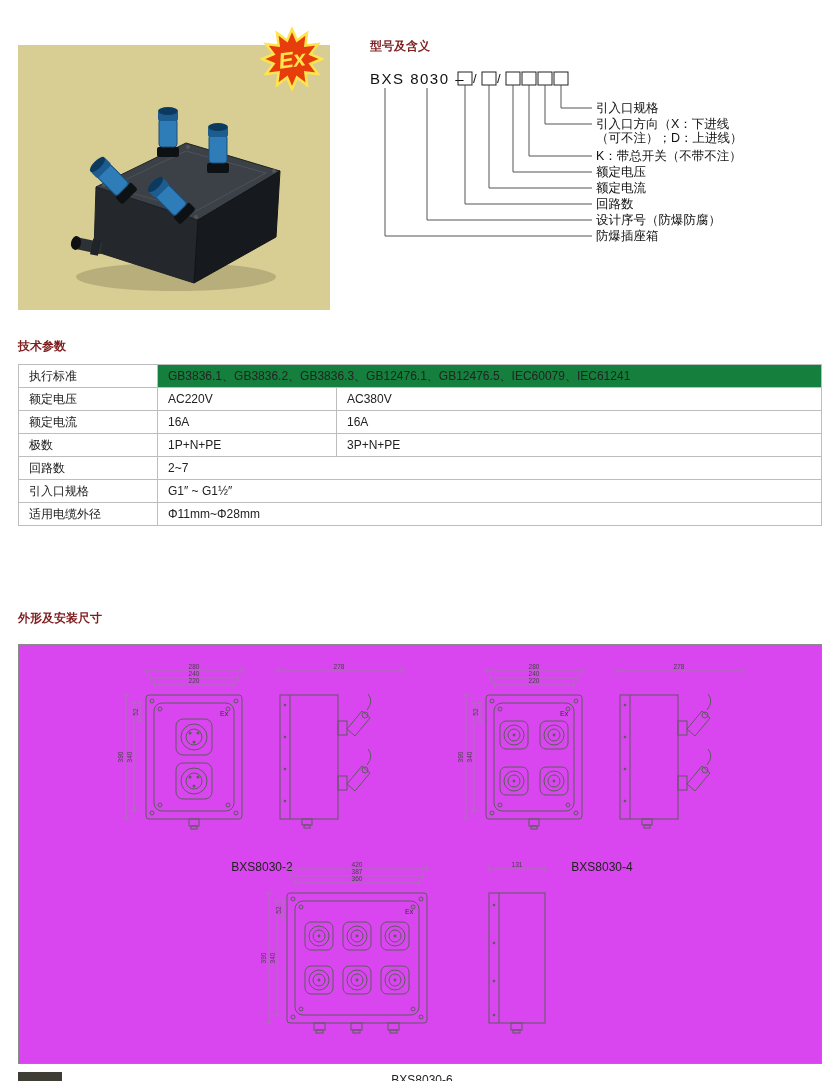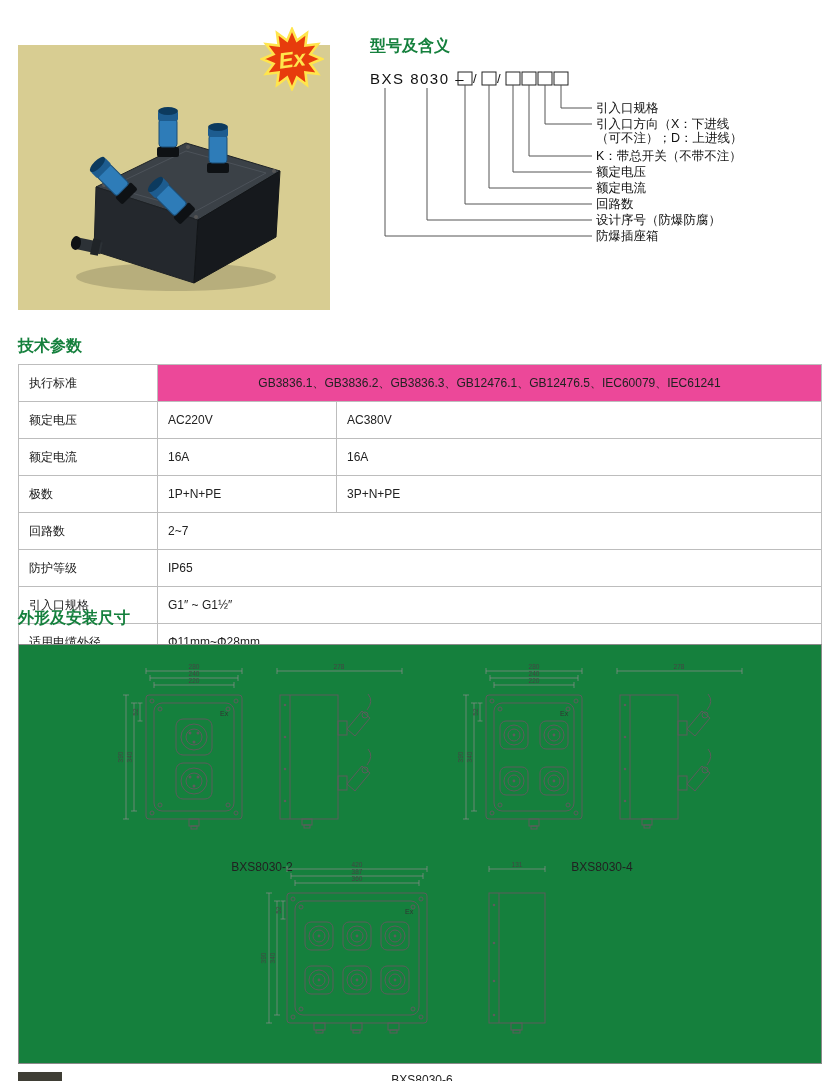--- a/index.html
+++ b/index.html
@@ -1,47 +1,47 @@
 <!DOCTYPE html>
 <html><head>
 <meta charset="utf-8">
 <style>
   html,body{margin:0;padding:0;background:#fff;}
   .page{position:relative;width:840px;height:1081px;background:#ffffff;
         font-family:"Liberation Sans",sans-serif;overflow:hidden;color:#222;}
 
   
-  .sec-title{color:#15803d;font-size:16px;font-weight:bold;margin:0;line-height:20px;}
+  .sec-title{color:#7f1d1d;font-size:12px;font-weight:bold;margin:0;line-height:20px;}
   .tech-title{position:absolute;left:18px;top:336px;}
   .dim-title{position:absolute;left:18px;top:608px;}
 
   
   .photo{position:absolute;left:18px;top:45px;width:312px;height:265px;background:#d8cd92;}
   .photo svg.product{display:block;}
   .ex-badge{position:absolute;top:-18px;right:6px;width:64px;height:64px;}
   .ex-badge text{font-size:22px;font-style:italic;font-weight:bold;fill:#ffe54d;}
 
   
   .model-section{position:absolute;left:370px;top:36px;width:462px;}
   .model-diagram{display:block;margin-top:8px;}
   .model-diagram .code{font-size:15px;letter-spacing:1.5px;fill:#111;}
   .model-diagram .slash{font-size:13px;fill:#111;}
   .model-diagram .mbox{fill:none;stroke:#222;stroke-width:1;}
   .model-diagram .mline{stroke:#555;stroke-width:1;fill:none;}
   .model-diagram .mlabel{font-size:12.5px;fill:#111;}
 
   
   .tech-table{position:absolute;left:18px;top:364px;width:804px;border-collapse:collapse;}
-  .tech-table td{border:1px solid #bdbdbd;height:20px;padding:8px 10px;font-size:12px;color:#222;}
+  .tech-table td{border:1px solid #bdbdbd;height:20px;padding:1px 10px;font-size:12px;color:#222;}
   .tech-table td.lbl{width:118px;}
   .tech-table td.v1{width:158px;}
-  .tech-table td.hl{background:#ec4899;text-align:center;}
+  .tech-table td.hl{background:#15803d;}
 
   
-  .panel{position:absolute;left:18px;top:644px;width:802px;height:418px;border:1px solid #8a8a8a;background:#15803d;}
+  .panel{position:absolute;left:18px;top:644px;width:802px;height:418px;border:1px solid #8a8a8a;background:#d946ef;}
   .dgroup{position:absolute;text-align:center;}
   .dg2{left:88px;top:14px;width:310px;}
   .dg4{left:428px;top:14px;width:310px;}
   .dg6{left:238px;top:212px;width:330px;}
   .caption{font-size:12px;color:#222;margin-top:2px;}
   svg.drawing .part{stroke:#5c5c5c;stroke-width:1;fill:none;}
   svg.drawing .pin{fill:#5c5c5c;stroke:none;}
   svg.drawing .dim path{stroke:#8c8c8c;stroke-width:0.7;fill:none;}
   svg.drawing .dimtext text{font-size:6.5px;fill:#444;text-anchor:middle;}
   svg.drawing .exmark{font-size:7px;fill:#333;}
@@ -150,24 +150,20 @@
       <td>16A</td>
     </tr>
     <tr>
       <td class="lbl">极数</td>
       <td class="v1">1P+N+PE</td>
       <td>3P+N+PE</td>
     </tr>
     <tr>
       <td class="lbl">回路数</td>
       <td colspan="2">2~7</td>
-    </tr>
-    <tr>
-      <td class="lbl">防护等级</td>
-      <td colspan="2">IP65</td>
     </tr>
     <tr>
       <td class="lbl">引入口规格</td>
       <td colspan="2">G1″ ~ G1½″</td>
     </tr>
     <tr>
       <td class="lbl">适用电缆外径</td>
       <td colspan="2">Φ11mm~Φ28mm</td>
     </tr>
   </tbody>

